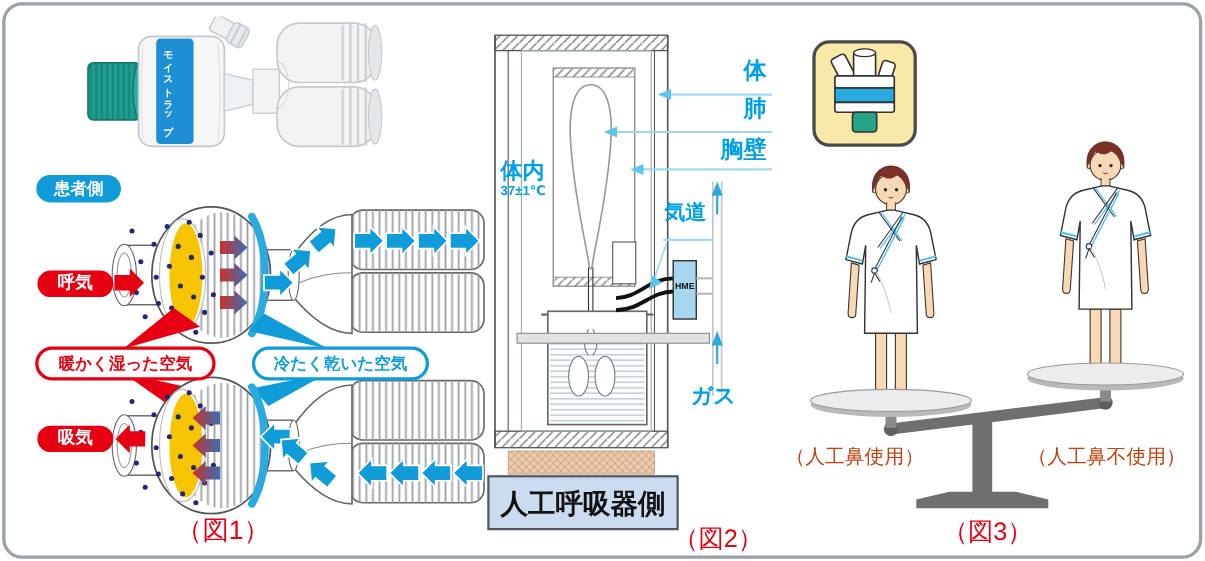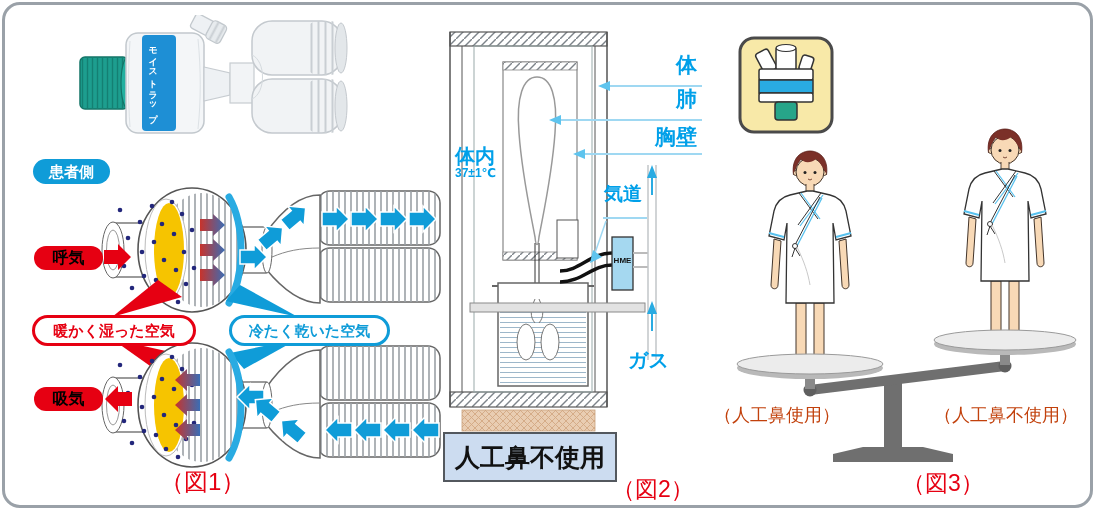--- a/index.html
+++ b/index.html
@@ -3,21 +3,21 @@
 <meta charset="utf-8">
 <style>
   html,body{margin:0;padding:0;background:#fff}
   .canvas{position:relative;width:1095px;height:510px;background:#fff;overflow:hidden;
           font-family:"Liberation Sans","DejaVu Sans",sans-serif}
   .frame{position:absolute;inset:2px;border:3px solid #9aa1a8;border-radius:18px;pointer-events:none}
   .abs{position:absolute}
   .pill{position:absolute;display:flex;align-items:center;justify-content:center;
         border-radius:999px;font-weight:bold;white-space:nowrap;line-height:1}
   .pill.blue{background:#0f9cd8;color:#fff}
-  .pill.red{background:#e60012;color:#000000}
+  .pill.red{background:#e60012;color:#ffffff}
   .pill.outline-red{background:#fff;border:3px solid #e60012;color:#e60012}
   .pill.outline-blue{background:#fff;border:3px solid #0f9cd8;color:#0f9cd8}
   .cap{position:absolute;color:#e60012;font-weight:normal;font-size:24px;text-align:left;white-space:nowrap}
   .blbl{position:absolute;color:#00a0e9;font-weight:bold;white-space:nowrap;line-height:1.05}
   .blk{position:absolute;color:#c2410c;white-space:nowrap}
   .device-box{position:absolute;background:#ccdcf0;border:2px solid #53585e;display:flex;
               align-items:center;justify-content:center;font-size:25px;font-weight:bold;color:#111;white-space:nowrap}
   .hme-txt{position:absolute;font-size:8px;font-weight:bold;color:#111;text-align:center}
   .vtext{writing-mode:vertical-rl;text-orientation:upright;color:#fff;font-weight:bold;
          font-size:9px;letter-spacing:1px;line-height:1}
@@ -305,21 +305,21 @@
   <div class="blbl" style="left:455px;top:146px;font-size:20px">
     <div>体内</div>
     <div class="temp">37±1℃</div>
   </div>
   <div class="blbl" style="left:676px;top:54px;font-size:21px">体</div>
   <div class="blbl" style="left:676px;top:88px;font-size:21px">肺</div>
   <div class="blbl" style="left:655px;top:126px;font-size:21px">胸壁</div>
   <div class="blbl" style="left:604px;top:184px;font-size:19px">気道</div>
   <div class="hme-txt" style="left:609px;top:256px;width:27px">HME</div>
   <div class="blbl" style="left:628px;top:350px;font-size:20px">ガス</div>
-  <div class="device-box" style="left:443px;top:432px;width:170px;height:46px">人工鼻不使用</div>
+  <div class="device-box" style="left:443px;top:432px;width:170px;height:46px">人工呼吸器側</div>
   <div class="cap" style="left:612px;top:474px;width:110px;font-size:23px">（図2）</div>
 
   <svg class="abs" style="left:737px;top:35px" width="98" height="100" viewBox="0 0 98 100">
     <rect x="3" y="3" width="92" height="94" rx="14" fill="#f8e9a8" stroke="#4a4a4a" stroke-width="3"></rect>
     <g transform="rotate(-28 30 28)">
         <rect x="23" y="15" width="14" height="22" rx="3" fill="#fff" stroke="#333" stroke-width="1.5"></rect>
       </g>
     <g transform="rotate(18 70 30)">
         <rect x="63" y="21" width="12" height="16" rx="3" fill="#fff" stroke="#333" stroke-width="1.5"></rect>
       </g>
@@ -381,14 +381,14 @@
     <g>
       <ellipse cx="92" cy="250" rx="73" ry="11" fill="#b9b9b9"></ellipse>
       <ellipse cx="92" cy="246" rx="73" ry="10" fill="#ececec" stroke="#9a9a9a"></ellipse>
       <ellipse cx="287" cy="226" rx="71" ry="11" fill="#b9b9b9"></ellipse>
       <ellipse cx="287" cy="222" rx="71" ry="10" fill="#ececec" stroke="#9a9a9a"></ellipse>
     </g>
   </svg>
 
   <div class="blk" style="left:714px;top:403px;font-size:18px">（人工鼻使用）</div>
   <div class="blk" style="left:934px;top:403px;font-size:18px">（人工鼻不使用）</div>
-  <div class="cap" style="left:902px;top:468px;width:100px;font-size:23px">（図3）</div>
+  <div class="cap" style="left:857px;top:468px;width:100px;font-size:23px">（図3）</div>
 </div>
 
 </body></html>

